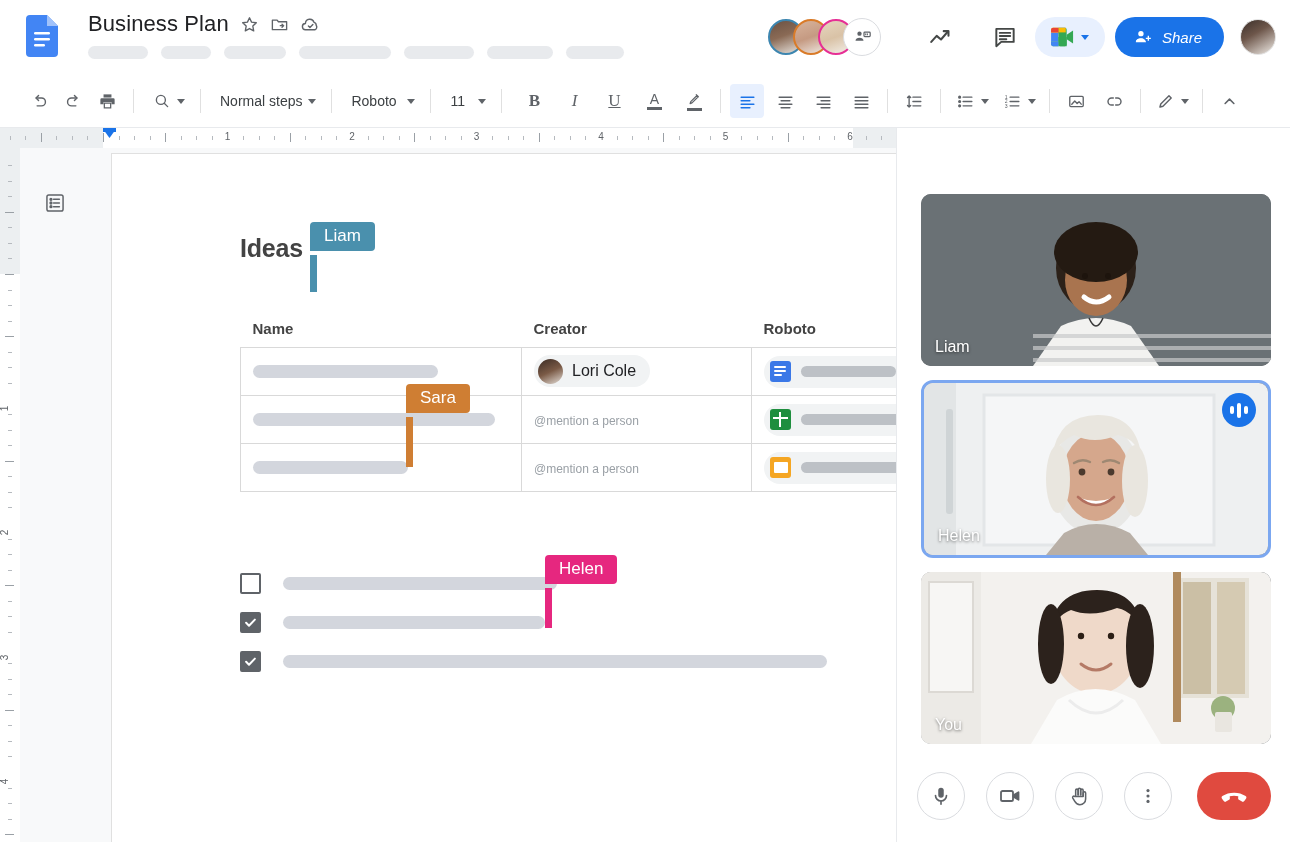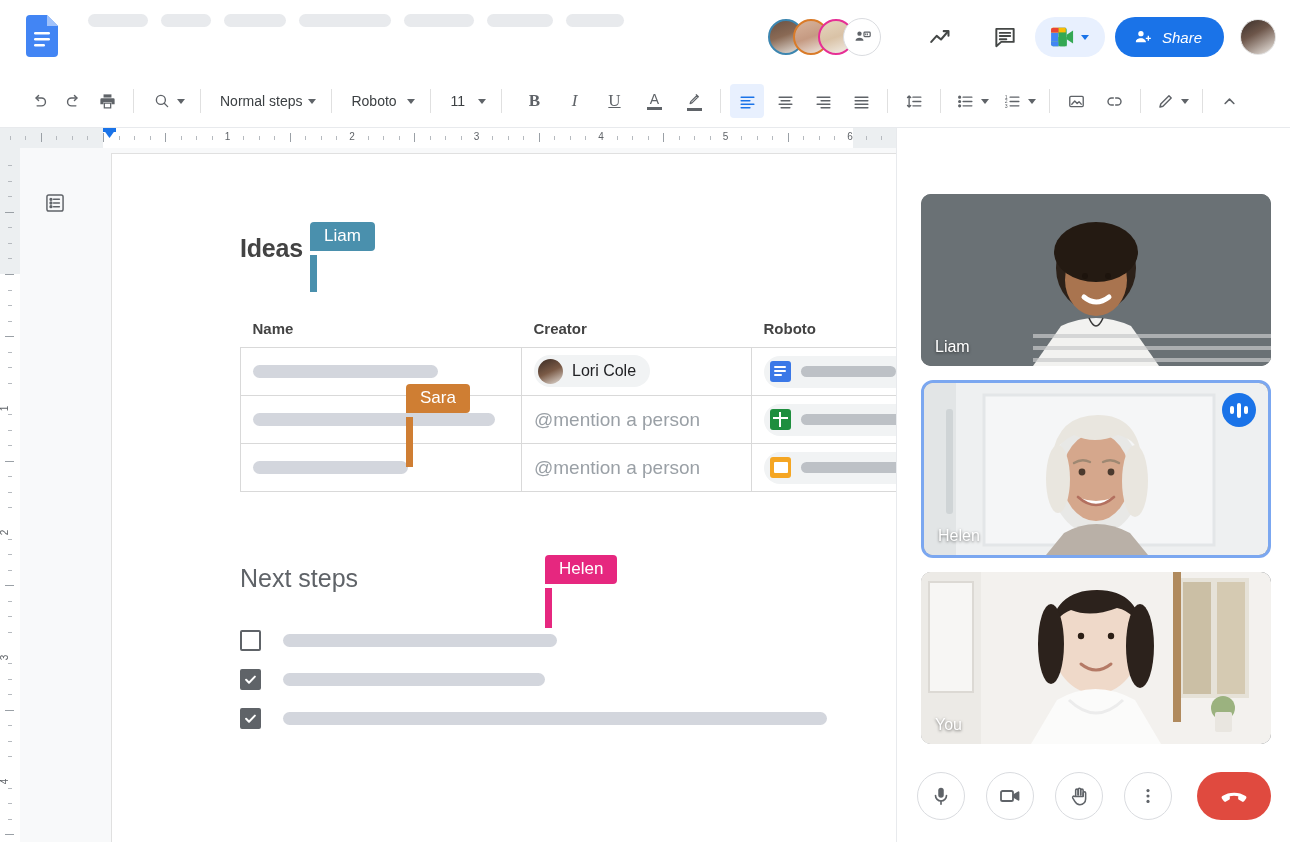--- a/index.html
+++ b/index.html
@@ -165,21 +165,21 @@
   }
   .skel { height: 13px; background: #d3d6dd; border-radius: 7px; }
   .chip-person {
     display: inline-flex; align-items: center; gap: 9px; background: #f1f3f4;
     border-radius: 16px; padding: 3px 14px 3px 4px; height: 32px;
   }
   .chip-person img, .chip-av {
     width: 25px; height: 25px; border-radius: 50%; object-fit: cover;
   }
   .chip-name { font-size: 16px; color: #202124; }
-  .mention { color: #9aa0a6; font-size: 19px; }
+  .mention { color: #9aa0a6; font-size: 12px; }
   .chip-file {
     display: inline-flex; align-items: center; gap: 10px; background: #f1f3f4;
     border-radius: 16px; padding: 4px 16px 4px 6px; height: 32px;
     min-width: 155px;
   }
   .file-ico { width: 21px; height: 21px; border-radius: 3px; flex: none; }
   .file-skel { height: 11px; background: #bdc1c6; border-radius: 6px; flex: 1; }
 
   
   .checklist { margin-top: 28px; }
@@ -256,20 +256,40 @@
       <svg width="32" height="42" viewBox="0 0 32 42">
         <path d="M4 0h17l11 11v27a4 4 0 0 1-4 4H4a4 4 0 0 1-4-4V4a4 4 0 0 1 4-4z" fill="#4285f4"></path>
         <path d="M21 0l11 11H21z" fill="#a1c2fa"></path>
         <rect x="8" y="17" width="16" height="2.4" rx="1.2" fill="#fff"></rect>
         <rect x="8" y="23" width="16" height="2.4" rx="1.2" fill="#fff"></rect>
         <rect x="8" y="29" width="11" height="2.4" rx="1.2" fill="#fff"></rect>
       </svg>
     </div>
 
     <div class="title-block">
+      <div class="doc-title-row">
+        <span class="doc-title">Business Plan</span>
+        <span class="title-icon">
+          <svg width="19" height="19" viewBox="0 0 24 24" fill="none" stroke="#5f6368" stroke-width="1.7">
+            <path d="M12 3.5l2.6 5.5 6 .8-4.4 4.2 1.1 6-5.3-2.9-5.3 2.9 1.1-6L3.4 9.8l6-.8z" stroke-linejoin="round"></path>
+          </svg>
+        </span>
+        <span class="title-icon">
+          <svg width="19" height="19" viewBox="0 0 24 24" fill="none" stroke="#5f6368" stroke-width="1.7">
+            <path d="M3 6.5h6l1.6 2H21v10H3z" stroke-linejoin="round"></path>
+            <path d="M13 13.5h4M15.2 11.6l1.9 1.9-1.9 1.9" stroke-linecap="round"></path>
+          </svg>
+        </span>
+        <span class="title-icon">
+          <svg width="21" height="21" viewBox="0 0 24 24" fill="none" stroke="#5f6368" stroke-width="1.6">
+            <path d="M6.5 18a3.6 3.6 0 0 1-.3-7.2A5 5 0 0 1 16 9.6a3.3 3.3 0 0 1 2.5 3.3A3.3 3.3 0 0 1 17 18z" stroke-linejoin="round"></path>
+            <path d="M9.6 13.7l1.8 1.8 3.3-3.4" stroke-linecap="round" stroke-linejoin="round"></path>
+          </svg>
+        </span>
+      </div>
       <div class="menu-pills">
         <div class="pill" style="width:60px"></div>
         <div class="pill" style="width:50px"></div>
         <div class="pill" style="width:62px"></div>
         <div class="pill" style="width:92px"></div>
         <div class="pill" style="width:70px"></div>
         <div class="pill" style="width:66px"></div>
         <div class="pill" style="width:58px"></div>
       </div>
     </div>
@@ -693,21 +713,20 @@
             </tbody>
           </table>
 
           <div class="cursor-flag" style="left:166px;top:64px">
             <div class="cursor-tag" style="background:#cf7e33;left:0;top:0;">Sara</div>
             <div class="cursor-caret" style="background:#cf7e33;left:0;top:33px;height:50px;width:7px"></div>
           </div>
         </div>
 
         <div style="position:relative;margin-top:72px">
-          <div class="h-next">Next steps</div>
 
           <div class="cursor-flag" style="left:305px;top:-9px">
             <div class="cursor-tag" style="background:#e6277f;left:0;top:0;">Helen</div>
             <div class="cursor-caret" style="background:#e6277f;left:0;top:33px;height:40px;width:7px"></div>
           </div>
 
           <div class="checklist">
             <div class="ck-row">
               <span class="ck-box"></span>
               <span class="skel" style="width:274px"></span>

